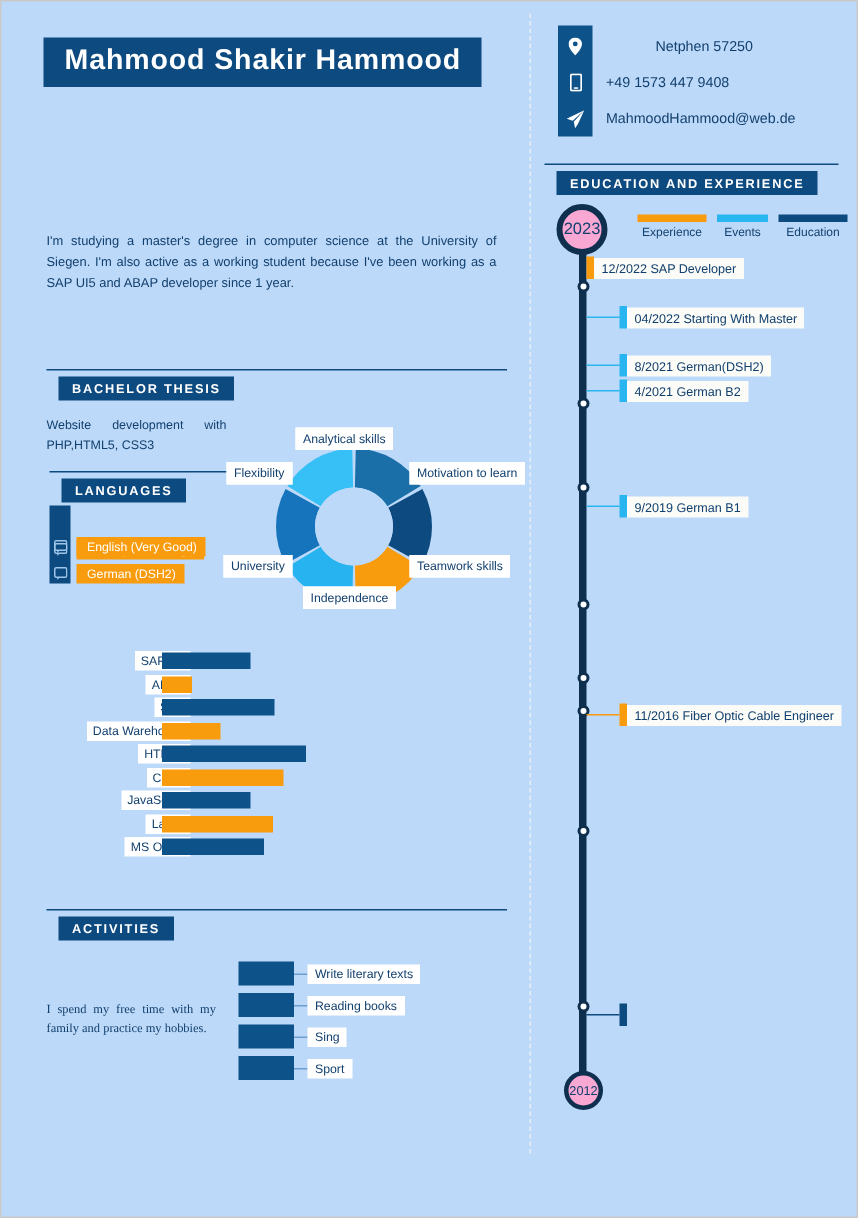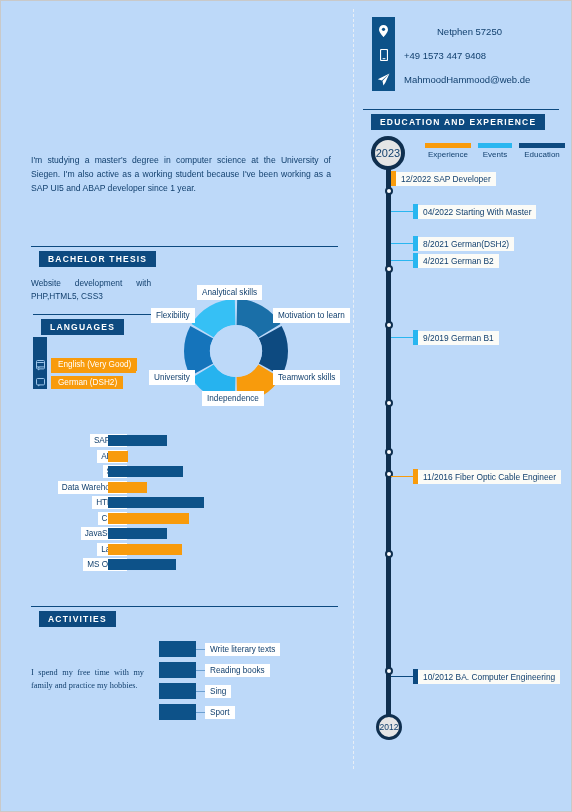--- a/index.html
+++ b/index.html
@@ -131,21 +131,21 @@
     background:#ffffff;color:#12406e;
     font-size:8.2px;padding:2px 5px;white-space:nowrap;
   }
   
   .tl-line{
     position:absolute;left:385px;top:150px;
     width:5px;height:570px;background:#0f2f4f;
   }
   .tl-circle{
     position:absolute;width:34px;height:34px;
-    border-radius:50%;background:#e5e5e5;
+    border-radius:50%;background:#f9a8d4;
     border:4px solid #0f2f4f;
     display:flex;align-items:center;justify-content:center;
     font-size:11px;color:#12406e;
     box-sizing:border-box;
   }
   .tl-circle.small{
     width:26px;height:26px;border-width:3px;font-size:8.5px;
   }
   .tl-dot{
     position:absolute;width:8px;height:8px;border-radius:50%;
@@ -161,20 +161,21 @@
   .legend{position:absolute;left:424px;top:142px;display:flex;}
   .lg{margin-right:7px;text-align:center;}
   .lg .sw{height:5px;width:100%;}
   .lg .lt{font-size:8px;color:#12406e;margin-top:2px;white-space:nowrap;}
 </style>
 </head>
 <body>
 
 <div id="page">
 
+  <div class="name-banner">Mahmood Shakir Hammood</div>
 
   <div class="contact-bar"></div>
 
   <div class="contact-row" style="top:18px;gap:33px;">
     <span class="ico">
       <svg width="9" height="12" viewBox="0 0 9 12">
           <path d="M4.5 0C2 0 0 2 0 4.4 0 7.6 4.5 12 4.5 12S9 7.6 9 4.4C9 2 7 0 4.5 0z" fill="#fff"></path>
           <circle cx="4.5" cy="4.3" r="1.6" fill="#0d5289"></circle>
         </svg>
     </span>
@@ -409,17 +410,16 @@
         <span class="tlbl">9/2019 German B1</span>
       </div>
       <div class="tl-item" style="left: 390px; top: 468px;">
         <span class="conn" style="width: 22px; background: rgb(248, 155, 12);"></span>
         <span class="tick" style="background: rgb(248, 155, 12);"></span>
         <span class="tlbl">11/2016 Fiber Optic Cable Engineer</span>
       </div>
       <div class="tl-item" style="left: 390px; top: 668px;">
         <span class="conn" style="width: 22px; background: rgb(13, 74, 128);"></span>
         <span class="tick" style="background: rgb(13, 74, 128);"></span>
-        <span class="tlbl">10/2012 BA. Computer Engineering</span>
       </div>
     </div>
 
 </div>
 
 </body></html>

